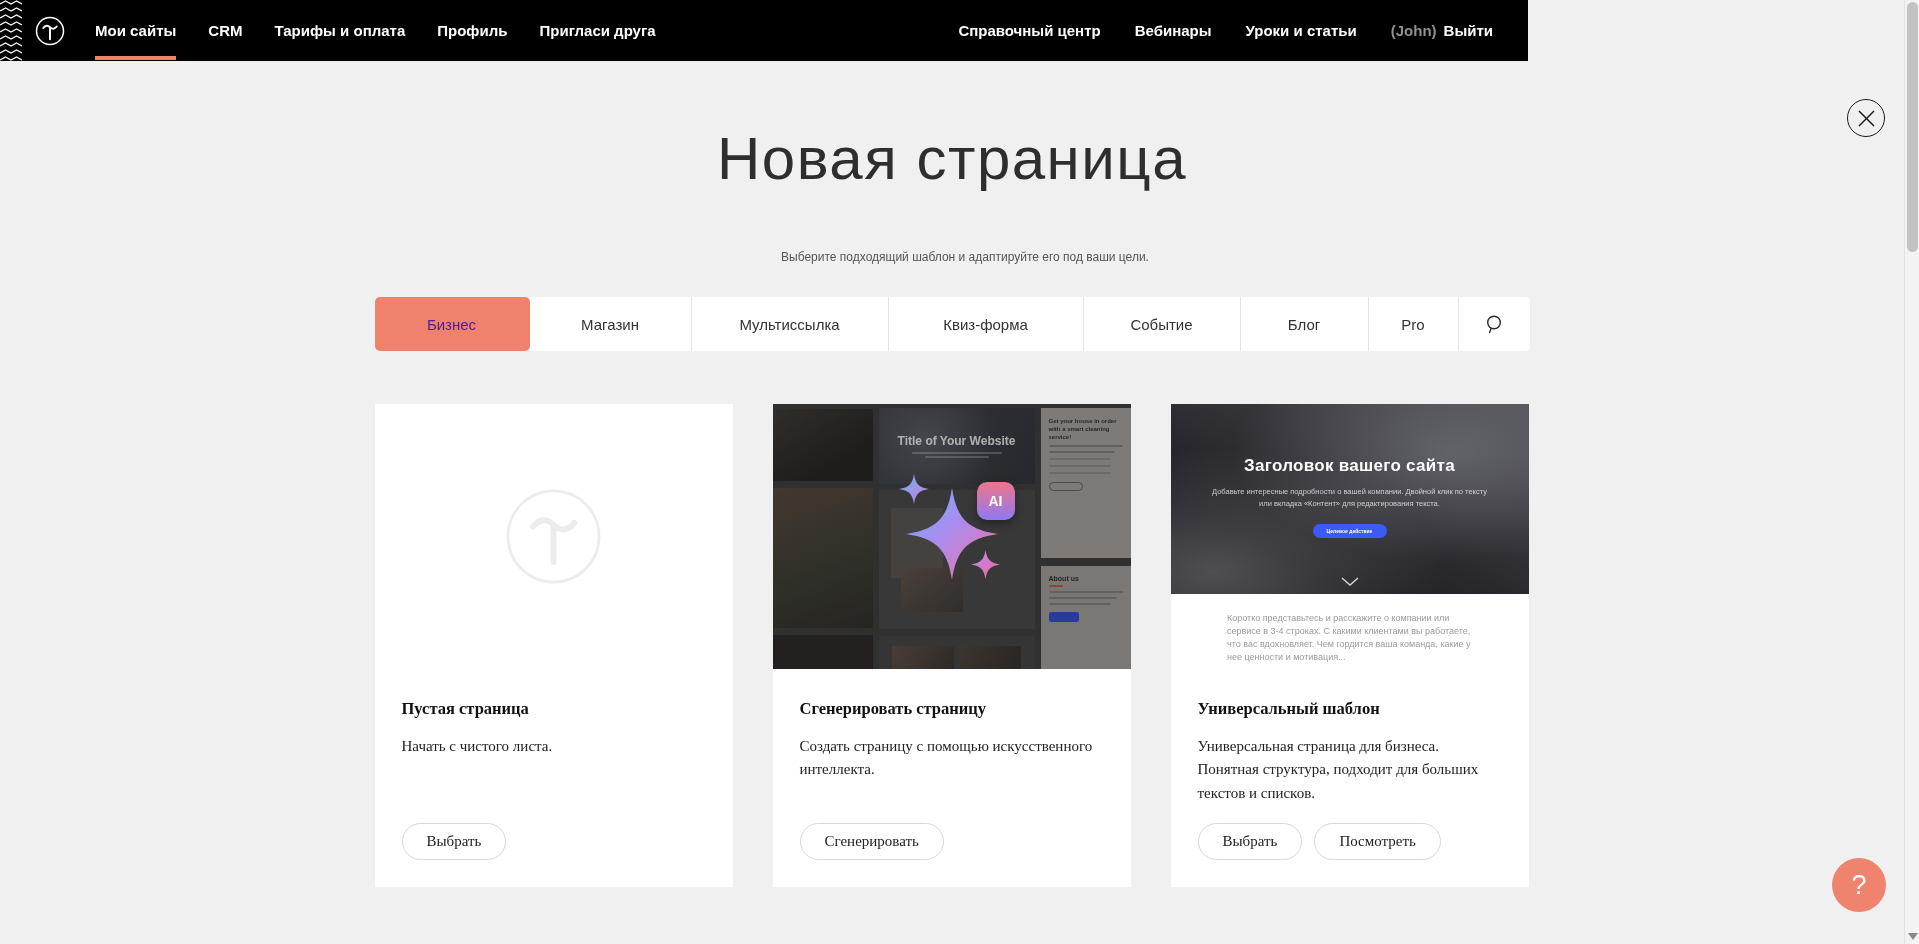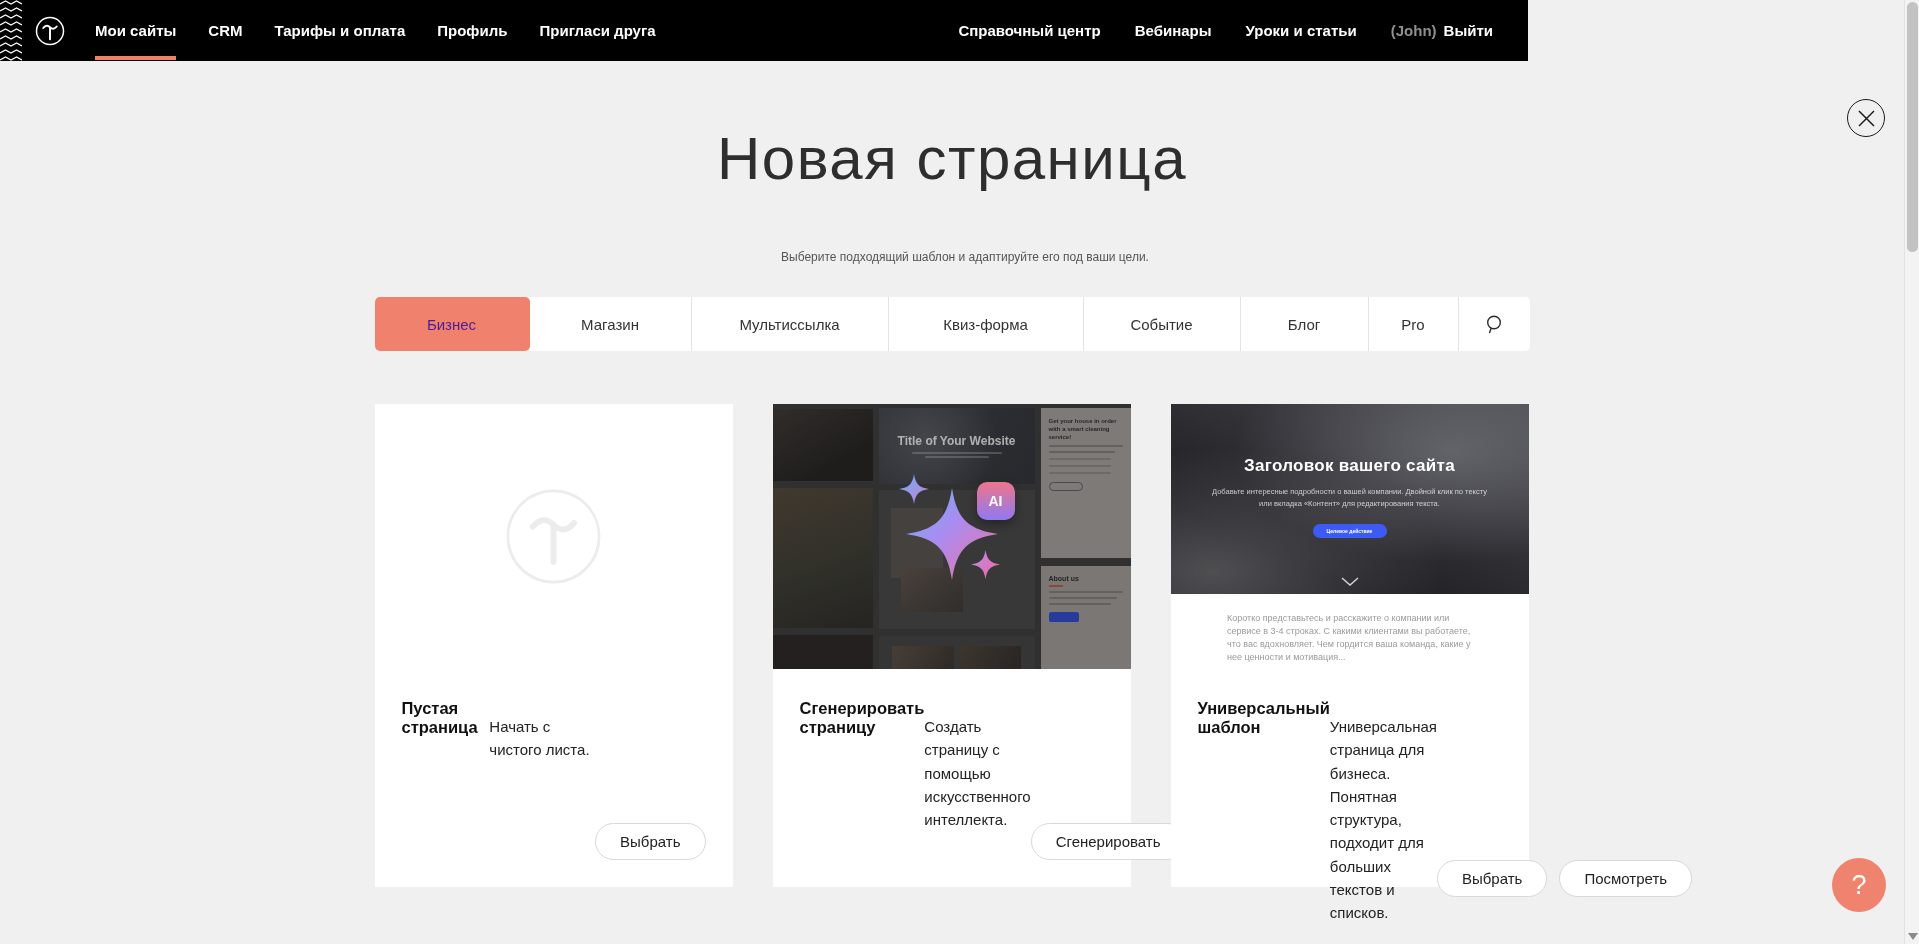--- a/index.html
+++ b/index.html
@@ -78,21 +78,21 @@
   .tab:nth-child(7) { width: 90px; }
   .tab:nth-child(8) { width: 71px; }
 
   
   .cards-row { margin-top: 53px; display: flex; gap: 40px; }
   .card {
     width: 358px; height: 483px; background: #fff;
     display: flex; flex-direction: column; position: relative;
   }
   .thumb { width: 358px; height: 265px; position: relative; overflow: hidden; flex: 0 0 265px; }
-  .card-body { padding: 30px 27px 0 27px; flex: 1; display: flex; flex-direction: row; }
+  .card-body { padding: 30px 27px 0 27px; flex: 1; display: flex; flex-direction: column; font-family: Liberation Serif, serif; }
   .card-title { font-size: 16.5px; font-weight: 700; color: #111; }
   .card-desc { margin-top: 16px; font-size: 15px; line-height: 1.55; color: #222; }
   .card-buttons { margin-top: auto; margin-bottom: 27px; display: flex; gap: 12px; }
   .pill-btn {
     height: 37px; padding: 0 24px; border-radius: 19px;
     border: 1px solid #d8d8d8; background: #fff;
     font-size: 15px; color: #222; cursor: pointer;
     display: flex; align-items: center; font-family: inherit;
   }
 

